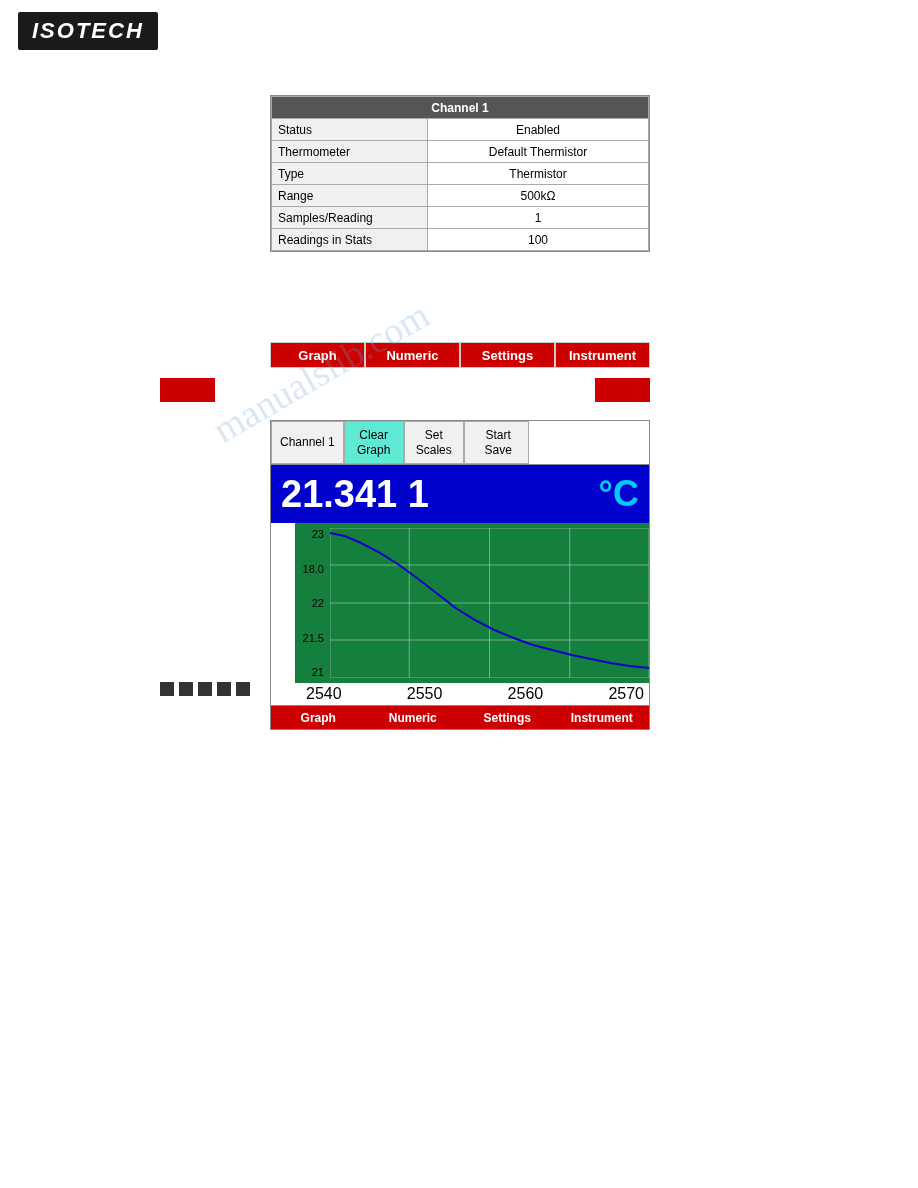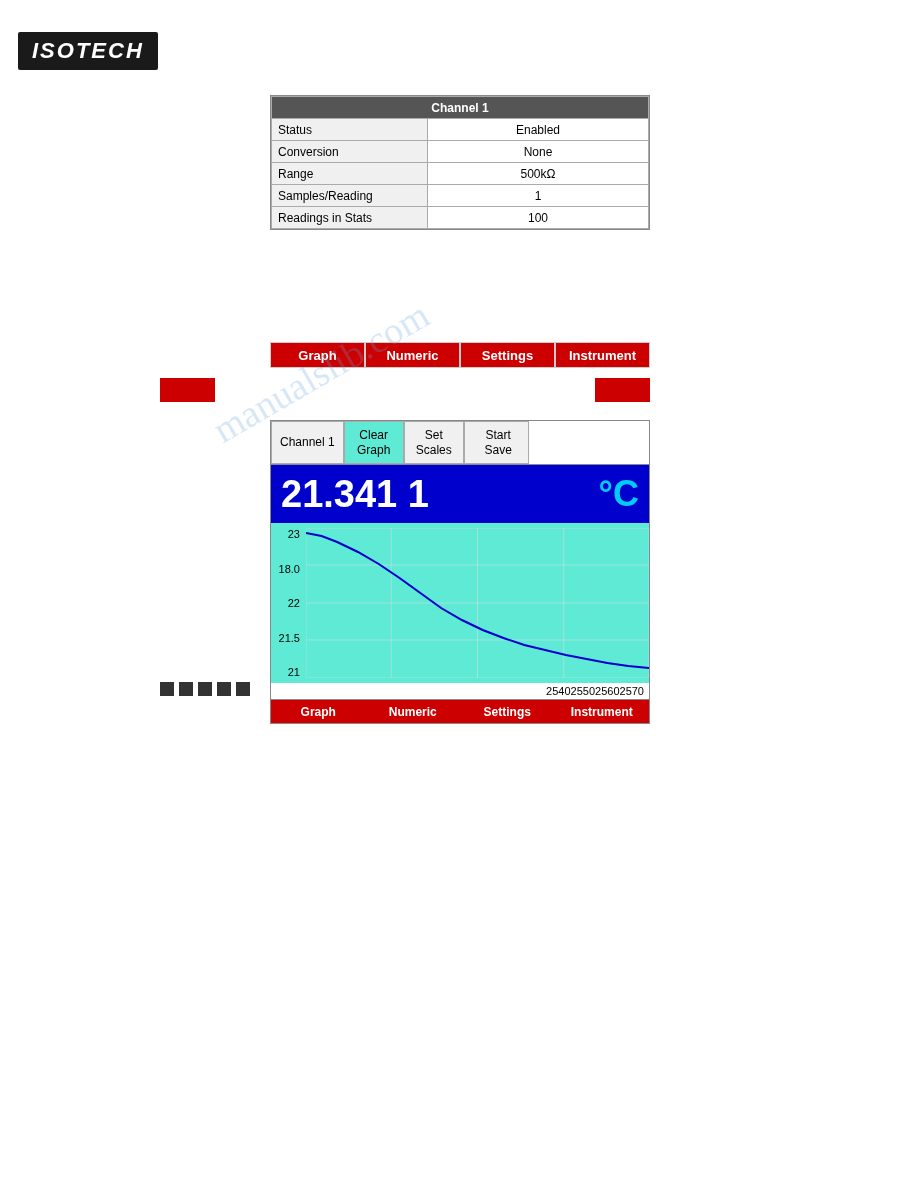--- a/index.html
+++ b/index.html
@@ -9,21 +9,21 @@
       background: #ffffff;
       font-family: Arial, sans-serif;
       font-size: 13px;
       position: relative;
       overflow: hidden;
     }
 
     
     .logo-area {
       position: absolute;
-      top: 32px;
+      top: 12px;
       left: 18px;
       border-radius: 10px;
     }
     .logo-box {
       background: #1a1a1a;
       color: #ffffff;
       font-size: 22px;
       font-weight: 900;
       font-style: italic;
       padding: 6px 14px;
@@ -160,22 +160,23 @@
     .temp-unit {
       color: #00ccff;
       font-size: 36px;
       margin-left: 10px;
     }
 
     
     .graph-area {
       position: relative;
       height: 160px;
-      background: #5eead4;
+      background: #15803d;
       padding: 5px 0 5px 35px;
+      margin-left: 24px;
     }
     .graph-svg {
       width: 100%;
       height: 100%;
     }
     .y-axis-labels {
       position: absolute;
       left: 0;
       top: 5px;
       width: 32px;
@@ -186,23 +187,23 @@
       font-size: 11px;
       text-align: right;
     }
     .y-axis-labels span {
       padding-right: 3px;
     }
 
     
     .x-axis-labels {
       display: flex;
-      justify-content: flex-end;
+      justify-content: space-between;
       padding: 2px 5px 2px 35px;
-      font-size: 11px;
+      font-size: 16px;
     }
 
     
     .graph-tab-bar {
       display: flex;
       height: 24px;
       border-top: 1px solid #888;
     }
     .graph-tab-bar .gtab {
       flex: 1;
@@ -280,22 +281,26 @@
   <table class="settings-table">
     <tbody id="settings-tbody">
     <tr class="header-row">
           <td colspan="2">Channel 1</td>
         </tr>
         <tr>
           <td>Status</td>
           <td>Enabled</td>
         </tr>
         <tr>
-          <td>Conversion</td>
-          <td>None</td>
+          <td>Thermometer</td>
+          <td>Default Thermistor</td>
+        </tr>
+        <tr>
+          <td>Type</td>
+          <td>Thermistor</td>
         </tr>
         <tr>
           <td>Range</td>
           <td>500kΩ</td>
         </tr>
         <tr>
           <td>Samples/Reading</td>
           <td>1</td>
         </tr>
         <tr>

